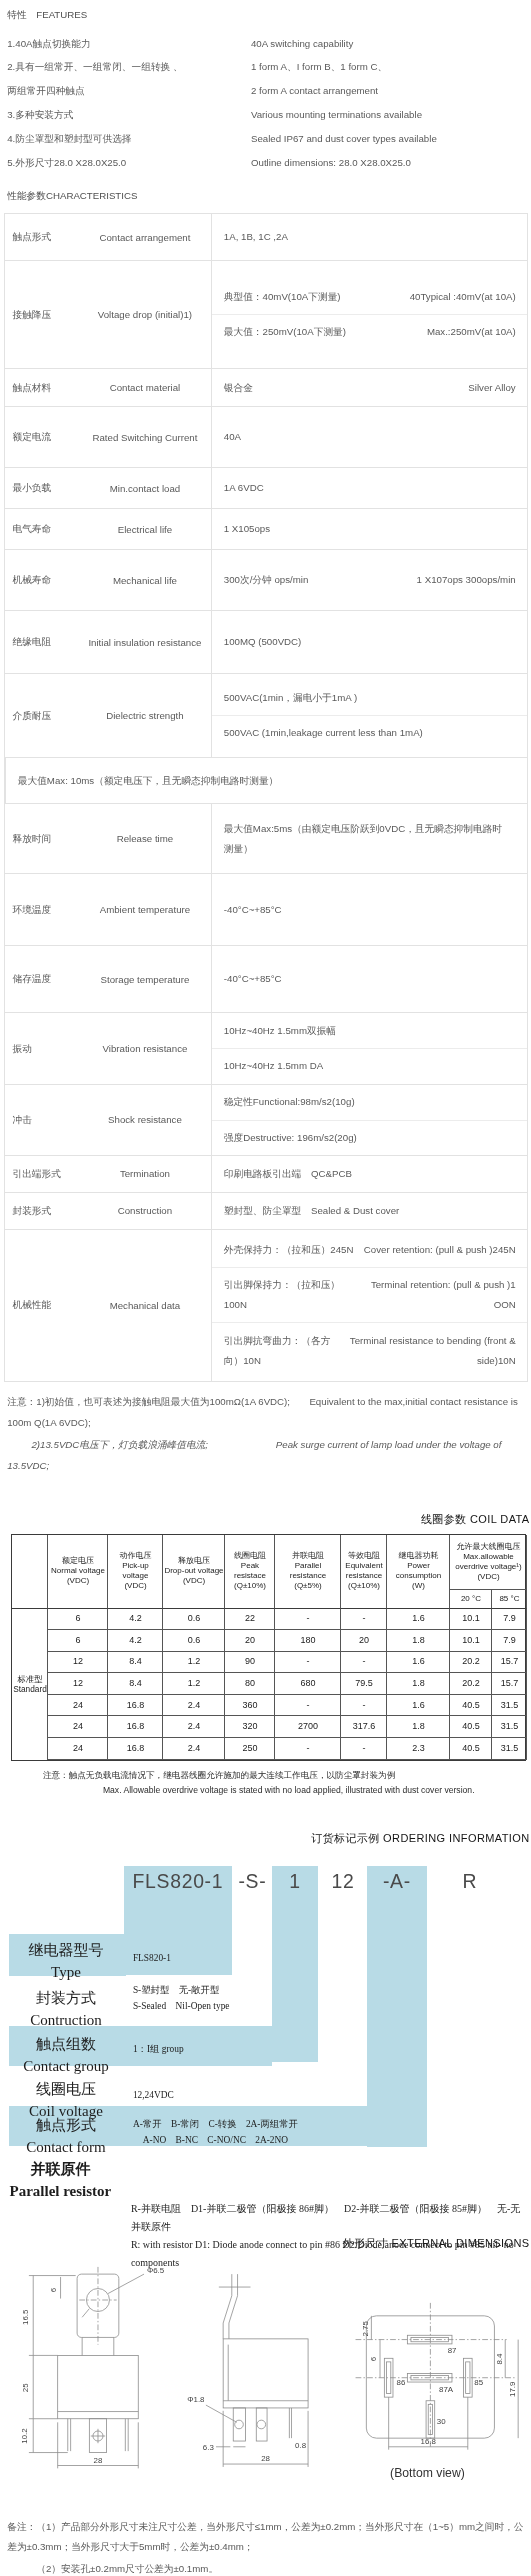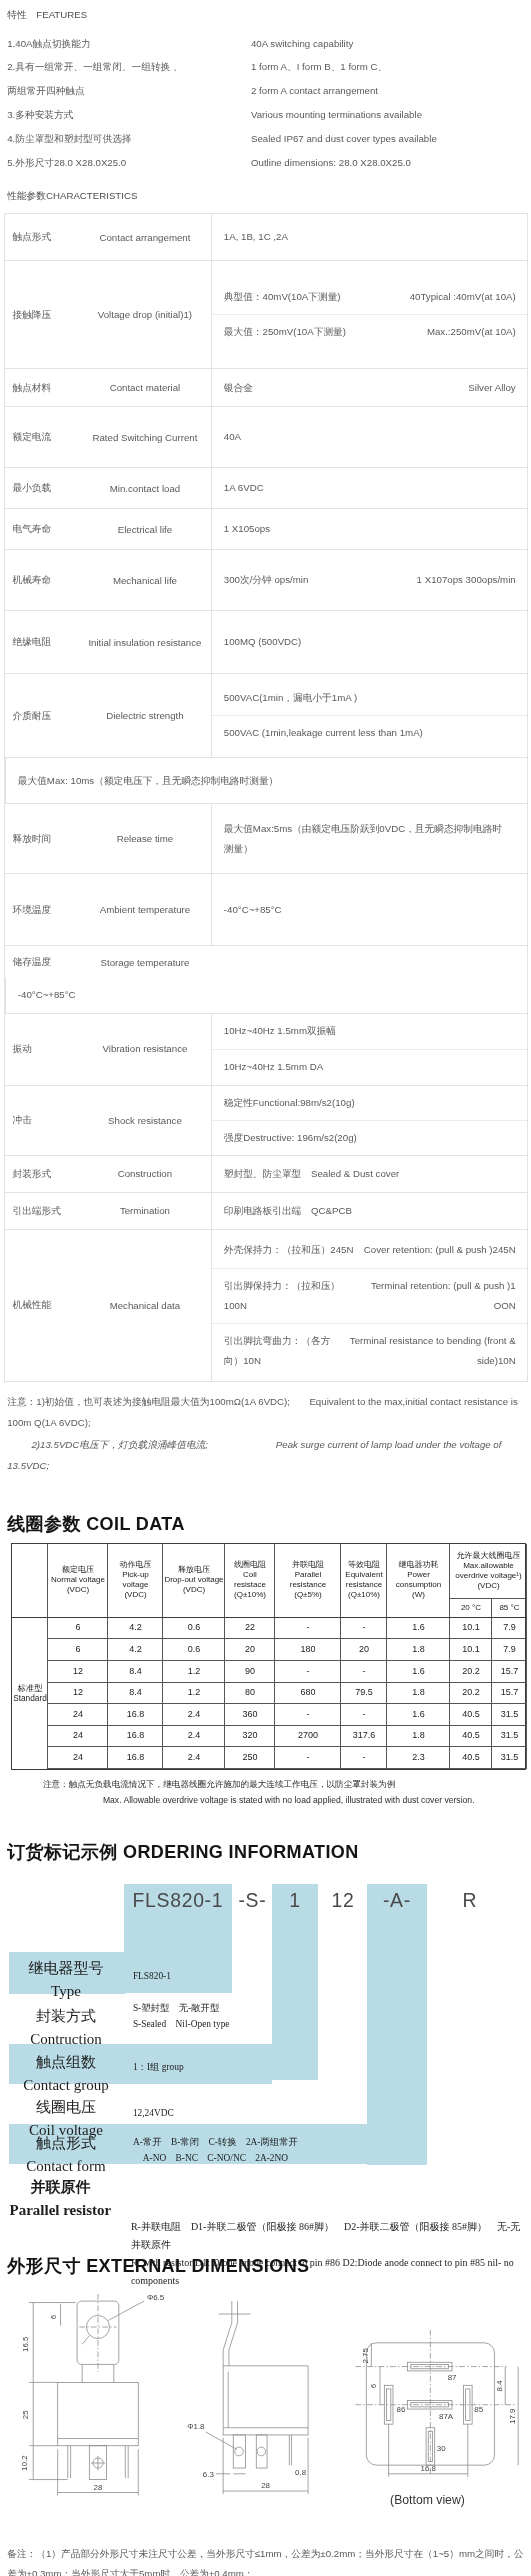--- a/index.html
+++ b/index.html
@@ -1,21 +1,21 @@
 <!DOCTYPE html>
 <html style="font-size:11.5px"><head>
 <meta charset="utf-8">
 <style>
   html,body{margin:0;padding:0;background:#ffffff;}
   body{width:531px;font-family:"Liberation Sans","DejaVu Sans",sans-serif;color:#5a5a5a;}
   .page{width:531px;padding:2.9px 1.4px 14.4px 2.9px;box-sizing:border-box;}
 
   
   .gray-head{font-size:9.7px;font-weight:400;color:#4f4f4f;margin:5.8px 0 10px 4.3px;}
-  .black-head{font-size:18px;font-weight:700;color:#141414;margin:18.7px 0 7.2px 4.3px;letter-spacing:0.4px;}
+  .black-head{font-size:11px;font-weight:400;color:#141414;margin:18.7px 0 7.2px 4.3px;letter-spacing:0.4px;text-align:right;}
 
   
   .feat-list{margin:1.4px 2.9px 0 4.3px;}
   .feat-row{display:flex;font-size:9.7px;line-height:2.45;color:#5a5a5a;}
   .fzh{width:45%;}
   .fen{flex:1;padding-left:10px;}
 
   
   .char-table{margin:2.9px 1.4px 0 1.4px;border:0.7px solid #e2e2e2;border-bottom:none;}
   .crow{display:flex;border-bottom:0.7px solid #e2e2e2;}
@@ -26,21 +26,21 @@
   .sub{display:flex;justify-content:space-between;align-items:flex-start;gap:10px;padding:7.2px 11.5px;line-height:2.05;}
   .sub + .sub{border-top:0.7px solid #ececec;}
   .sub .szh{text-align:left;}
   .sub .sen{text-align:right;}
   .crow:nth-of-type(1){min-height:46px;}  .crow:nth-of-type(2){min-height:107px;}
   .crow:nth-of-type(3){min-height:37px;}  .crow:nth-of-type(4){min-height:60px;}
   .crow:nth-of-type(5){min-height:40px;}  .crow:nth-of-type(6){min-height:40px;}
   .crow:nth-of-type(7){min-height:60px;}  .crow:nth-of-type(8){min-height:62px;}
   .crow:nth-of-type(9){min-height:83px;} .crow:nth-of-type(10){min-height:45px;}
   .crow:nth-of-type(11){min-height:69px;} .crow:nth-of-type(12){min-height:71px;}
-  .crow:nth-of-type(13){min-height:66px;flex-direction:column;} .crow:nth-of-type(14){min-height:71px;}
+  .crow:nth-of-type(13){min-height:66px;} .crow:nth-of-type(14){min-height:71px;}
   .crow:nth-of-type(15){min-height:68px;} .crow:nth-of-type(16){min-height:36px;}
   .crow:nth-of-type(17){min-height:36px;} .crow:nth-of-type(18){min-height:151px;}
 
   .char-notes{margin:10px 4.3px 0 4.3px;font-size:9.7px;line-height:2.15;color:#5a5a5a;}
   .char-notes p{margin:1.4px 0;}
   .char-notes .indent{text-indent:2.5em;font-style:italic;}
 
   
   .coil-grid{display:grid;margin:5.8px 0 0 8.6px;width:515px;box-sizing:border-box;
     grid-template-columns:36px 60px 55px 62px 50px 66px 46px 63px 42px 35px;
@@ -333,40 +333,40 @@
             <div class="sub hide-empty">
               <span class="szh">强度Destructive: 196m/s2(20g)</span>
               <span class="sen"></span>
             </div>
 
           </div>
         </div>
 
         <div class="crow">
           <div class="cleft">
+            <span class="zh">引出端形式</span>
+            <span class="en">Termination</span>
+          </div>
+          <div class="cright">
+            <div class="sub hide-empty">
+              <span class="szh">印刷电路板引出端　QC&amp;PCB</span>
+              <span class="sen"></span>
+            </div>
+
+          </div>
+        </div>
+
+        <div class="crow">
+          <div class="cleft">
             <span class="zh">封装形式</span>
             <span class="en">Construction</span>
           </div>
           <div class="cright">
             <div class="sub hide-empty">
               <span class="szh">塑封型、防尘罩型　Sealed &amp; Dust cover</span>
-              <span class="sen"></span>
-            </div>
-
-          </div>
-        </div>
-
-        <div class="crow">
-          <div class="cleft">
-            <span class="zh">引出端形式</span>
-            <span class="en">Termination</span>
-          </div>
-          <div class="cright">
-            <div class="sub hide-empty">
-              <span class="szh">印刷电路板引出端　QC&amp;PCB</span>
               <span class="sen"></span>
             </div>
 
           </div>
         </div>
 
         <div class="crow">
           <div class="cleft">
             <span class="zh">机械性能</span>
             <span class="en">Mechanical data</span>
@@ -407,21 +407,21 @@
         <span>Pick-up voltage</span>
         <span>(VDC)</span>
       </div>
       <div class="cg-cell cg-head" style="grid-area:1/4/3/5;">
         <span>释放电压</span>
         <span>Drop-out voltage</span>
         <span>(VDC)</span>
       </div>
       <div class="cg-cell cg-head" style="grid-area:1/5/3/6;">
         <span>线圈电阻</span>
-        <span>Coil resistace</span>
+        <span>Peak resistace</span>
         <span>(Q±10%)</span>
       </div>
       <div class="cg-cell cg-head" style="grid-area:1/6/3/7;">
         <span>并联电阻</span>
         <span>Parallel resistance</span>
         <span>(Q±5%)</span>
       </div>
       <div class="cg-cell cg-head" style="grid-area:1/7/3/8;">
         <span>等效电阻</span>
         <span>Equivalent resistance</span>

